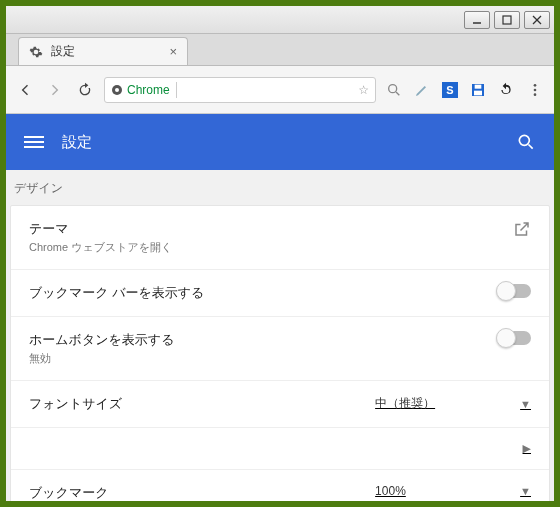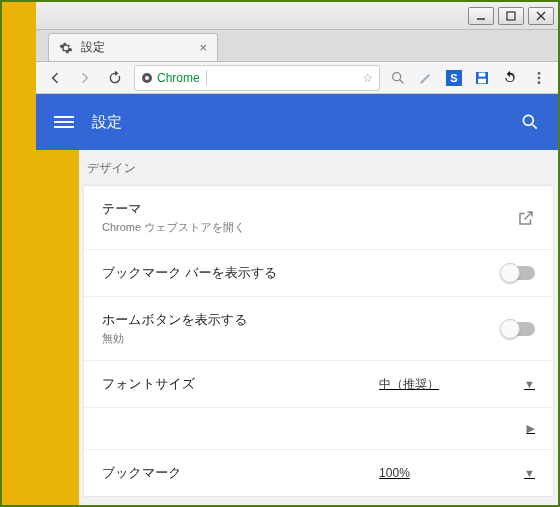--- a/index.html
+++ b/index.html
@@ -1,50 +1,50 @@
 <!DOCTYPE html>
 <html><head>
 <meta charset="utf-8">
 <style>
 * { margin: 0; padding: 0; box-sizing: border-box; font-family: "Meiryo", "Hiragino Sans", Arial, sans-serif; }
 body { width: 560px; height: 507px; background: #d4d0c8; overflow: hidden; }
 
 
-.window { width: 560px; height: 507px; border: 2px solid #4d7c0f; background: #eab308; display: flex; flex-direction: column; padding-left: 34px; }
+.window { width: 560px; height: 507px; border: 6px solid #4d7c0f; background: #7dd3fc; display: flex; flex-direction: column; }
 .titlebar { height: 28px; background: linear-gradient(#f0f0f0, #e0e0e0); border-bottom: 1px solid #bbb; display: flex; justify-content: flex-end; align-items: center; padding: 0 4px; gap: 4px; }
 .winbtn { width: 26px; height: 18px; border: 1px solid #888; border-radius: 2px; background: linear-gradient(#f8f8f8,#ddd); display: flex; align-items: center; justify-content: center; font-size: 10px; color: #333; cursor: default; }
 
 
 .tabstrip { height: 32px; background: #dcdcdc; display: flex; align-items: flex-end; padding-left: 12px; border-bottom: 1px solid #bbb; }
 .tab { height: 28px; background: #f5f5f5; border: 1px solid #bbb; border-bottom: none; border-radius: 4px 4px 0 0; display: flex; align-items: center; padding: 0 10px; gap: 8px; min-width: 170px; font-size: 12px; color: #333; }
 .tab .gear { width: 14px; height: 14px; }
 .tab .close { margin-left: auto; font-size: 13px; color: #666; }
 
 
-.toolbar { height: 32px; background: #f5f5f5; border-bottom: 1px solid #ccc; display: flex; align-items: center; padding: 0 8px; gap: 8px; }
+.toolbar { height: 48px; background: #f5f5f5; border-bottom: 1px solid #ccc; display: flex; align-items: center; padding: 0 8px; gap: 8px; }
 .tbtn { width: 22px; height: 22px; display: flex; align-items: center; justify-content: center; color: #555; }
 .omnibox { flex: 1; height: 26px; background: #fff; border: 1px solid #ccc; border-radius: 3px; display: flex; align-items: center; padding: 0 6px; gap: 6px; font-size: 12px; }
 .omnibox .secure { color: #0a8f3c; font-weight: 500; display: flex; align-items: center; gap: 4px; }
 .omnibox .divider { width: 1px; height: 16px; background: #ccc; }
 .omnibox .url { color: #888; }
 .omnibox .star { margin-left: auto; color: #999; }
 .ext { width: 20px; height: 20px; display: flex; align-items: center; justify-content: center; font-size: 14px; }
 
 
 .bluehdr { height: 56px; background: #3367d6; color: #fff; display: flex; align-items: center; padding: 0 18px; }
 .hamburger { width: 20px; height: 20px; display: flex; flex-direction: column; justify-content: center; gap: 3px; margin-right: 18px; }
 .hamburger span { height: 2px; background: #fff; }
 .bluehdr .title { font-size: 15px; }
 .bluehdr .search { margin-left: auto; }
 
 
-.content { flex: 1; background: #f1f1f1; overflow-y: auto; position: relative; margin-left: 43px; }
+.content { flex: 1; background: #f1f1f1; overflow-y: auto; position: relative; }
 .section-label { font-size: 12px; color: #666; padding: 10px 8px 8px 8px; }
 .card { background: #fff; margin: 0 4px 0 4px; border: 1px solid #e5e5e5; border-radius: 2px; }
-.row { padding: 14px 18px; border-bottom: 1px solid #eee; display: flex; align-items: center; }
+.row { padding: 14px 18px; border-bottom: 1px solid #eee; display: flex; align-items: flex-start; }
 .row:last-child { border-bottom: none; }
 .row .main { display: flex; flex-direction: column; gap: 2px; }
 .row .primary { font-size: 13px; color: #222; }
 .row .secondary { font-size: 11px; color: #777; }
 .row .trail { margin-left: auto; display: flex; align-items: center; gap: 25px; text-decoration: underline; }
 .row .value { font-size: 12px; color: #333; min-width: 120px; }
 
 
 .toggle { width: 34px; height: 14px; background: #bdbdbd; border-radius: 10px; position: relative; }
 .toggle::after { content: ""; position: absolute; width: 18px; height: 18px; background: #fafafa; border: 1px solid #ccc; border-radius: 50%; top: -3px; left: -1px; box-shadow: 0 1px 2px rgba(0,0,0,.2); }

